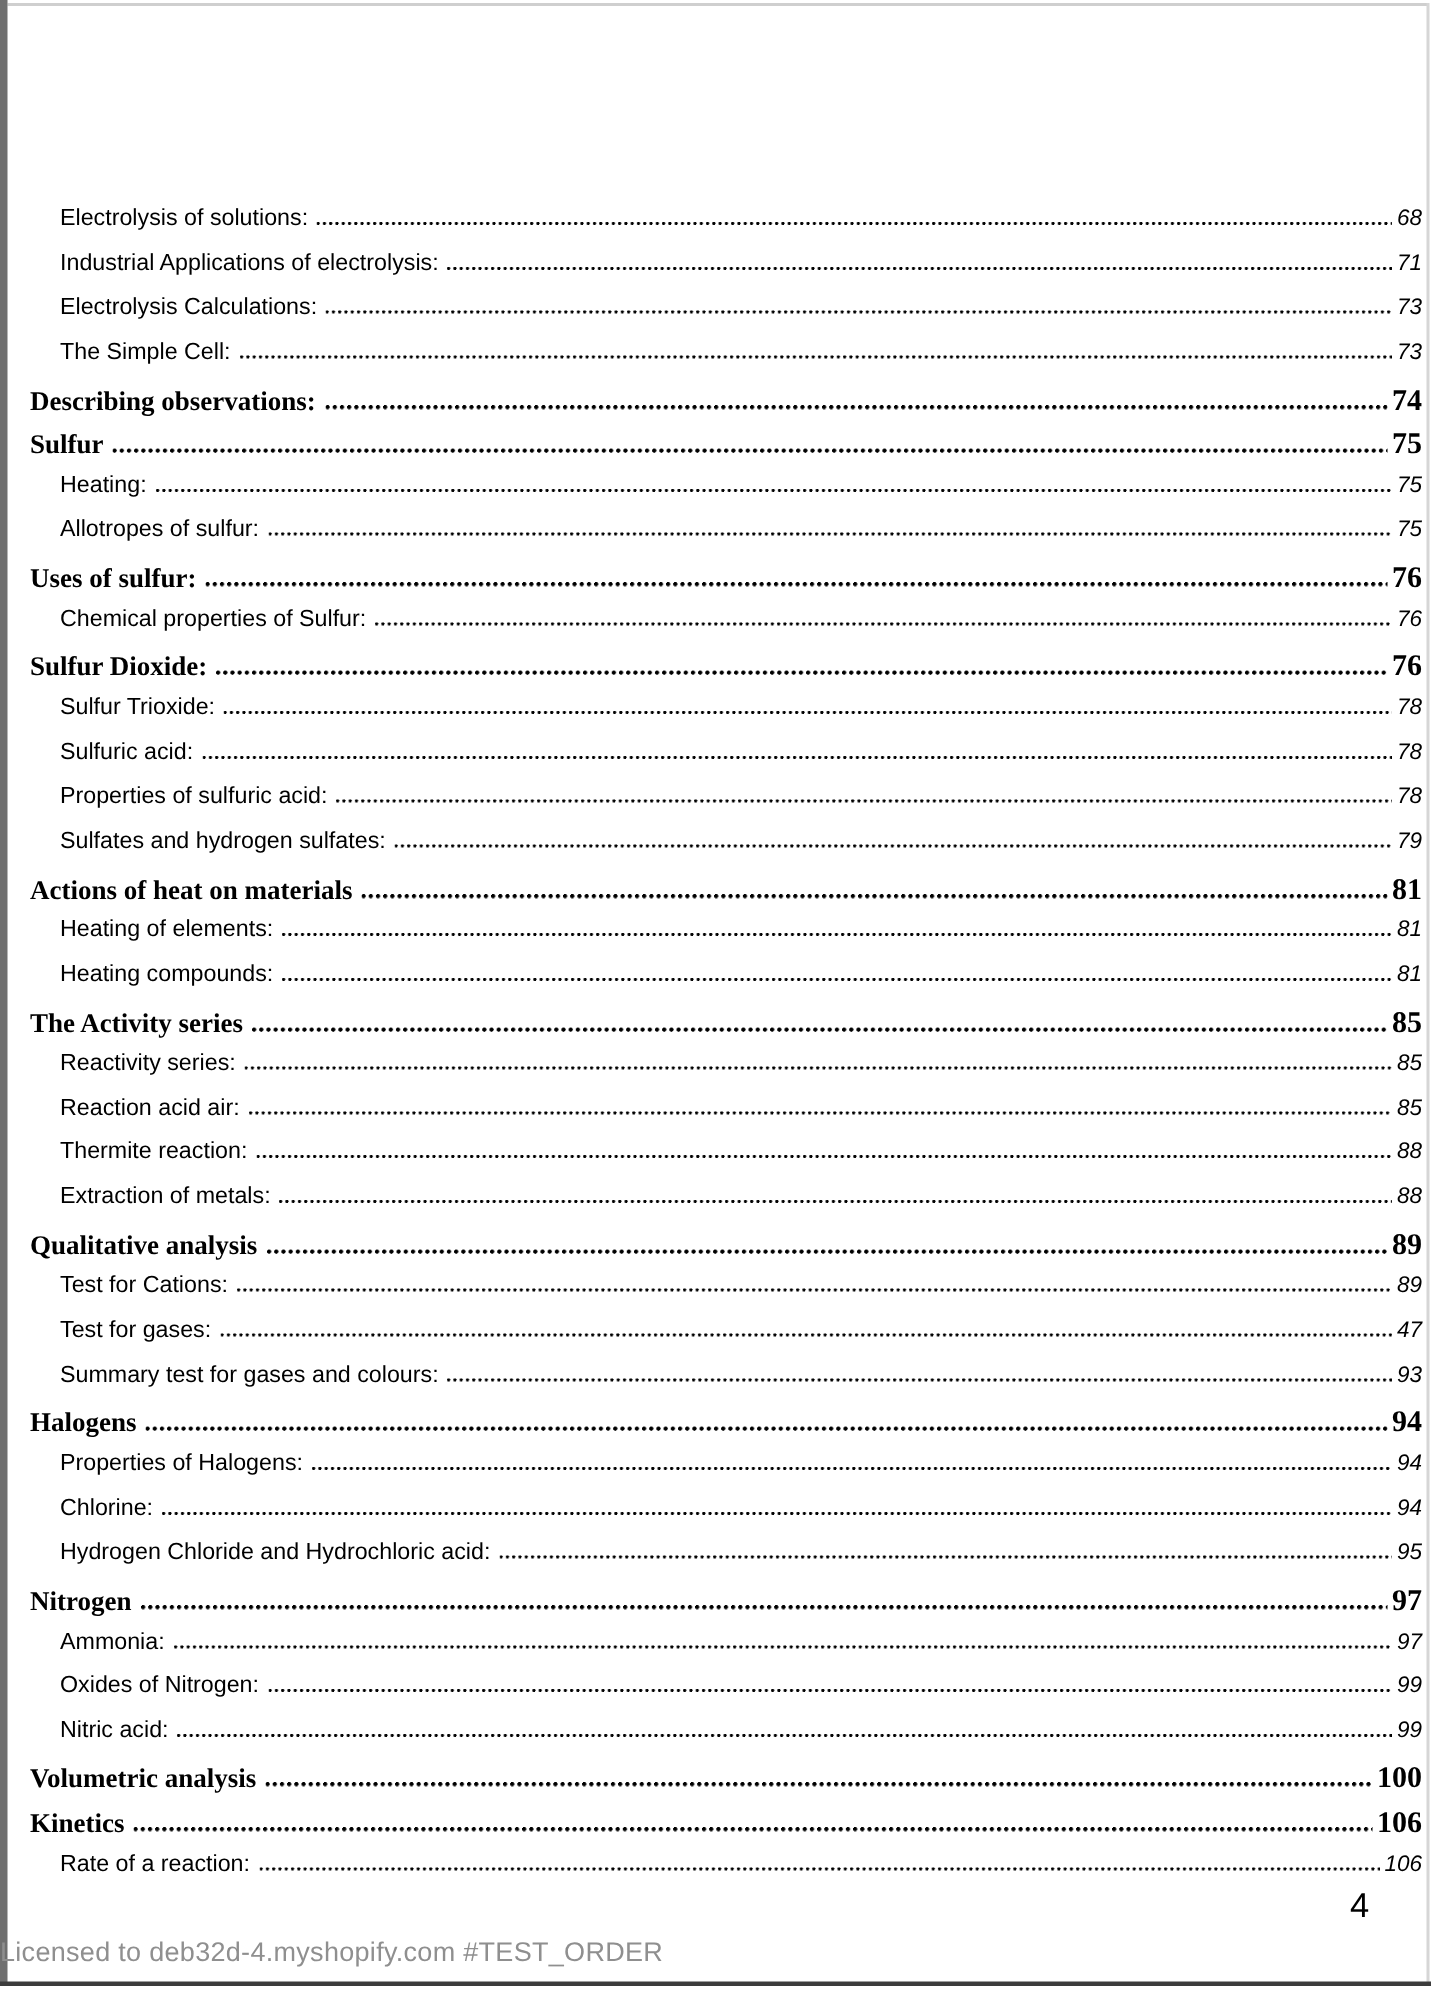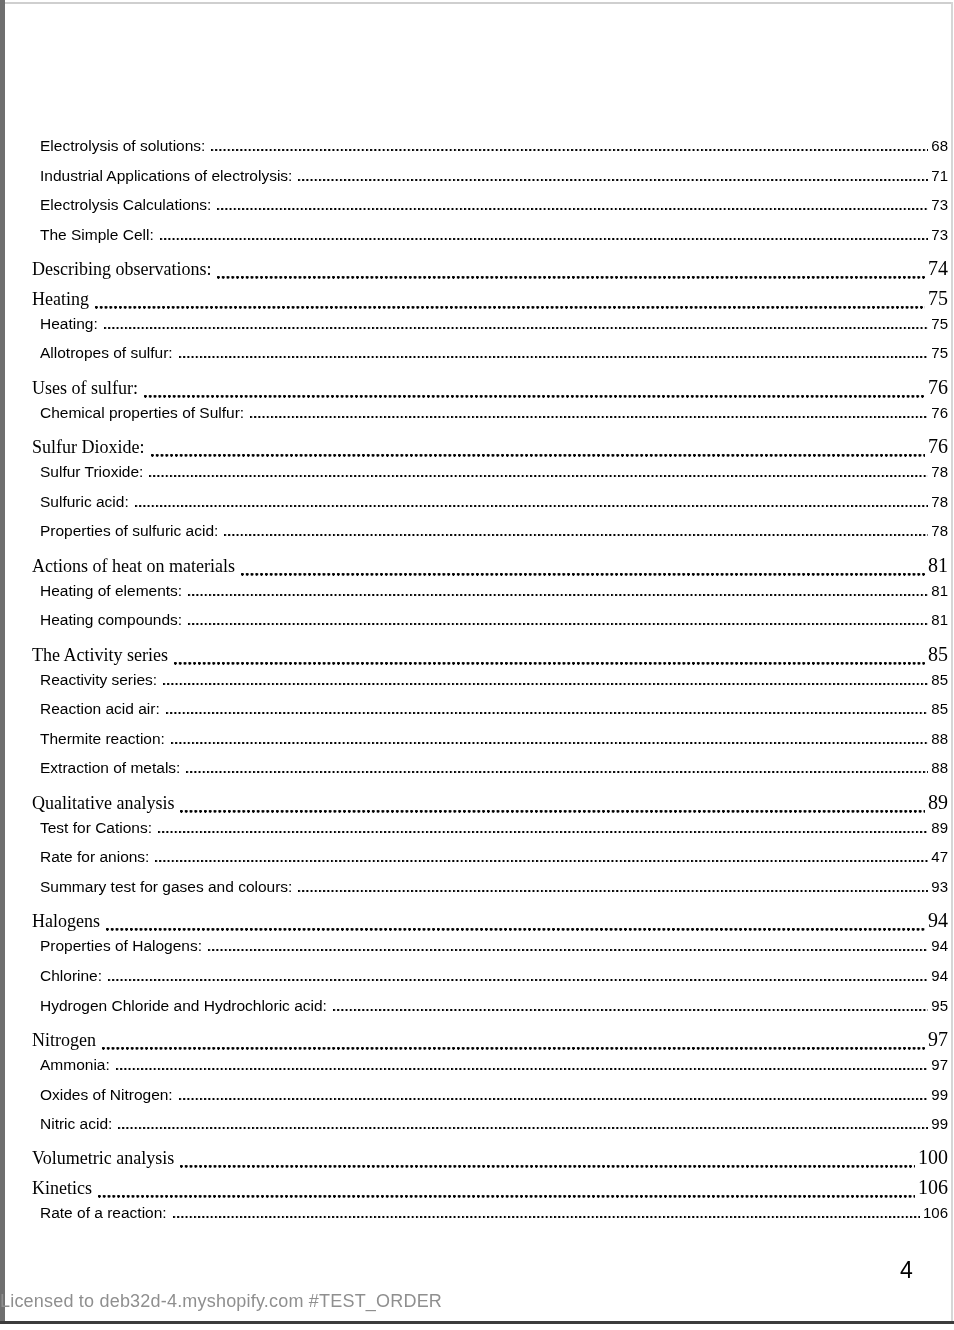--- a/index.html
+++ b/index.html
@@ -20,37 +20,37 @@
 
   
   .toc { position: absolute; top: 132px; left: 0; right: 6px; }
   .row {
     display: flex; align-items: baseline;
     height: 29.65px; box-sizing: border-box; padding-top: 5px;
     color: #000000; white-space: nowrap;
   }
   .row.sub { padding-left: 40px; font-size: 15.5px; }
   .row.h1  {
-    padding-left: 32px;
+    padding-left: 20px;
     font-family: "Liberation Serif", serif;
-    font-weight: normal; font-size: 18px; align-items: flex-end;
+    font-weight: bold; font-size: 18px;
   }
   .leader {
     flex: 1; height: 2px; margin: 0 3px 1px 6px;
     background-image: radial-gradient(circle at 1.1px 1.1px, #000 0.95px, transparent 1.25px);
     background-size: 4.2px 2.2px;
     background-repeat: repeat-x;
     background-position: left bottom;
   }
   .h1 .leader {
     height: 3px; margin-bottom: 1px;
     background-image: radial-gradient(circle at 1.4px 1.4px, #000 1.25px, transparent 1.55px);
     background-size: 4.8px 3px;
   }
-  .sub .num { font-size: 15px; }
+  .sub .num { font-size: 15px; font-style: italic; }
   .h1  .num { font-size: 20px; }
 
   
   .page-number {
     position: absolute; top: 1257px; left: 900px;
     font-size: 23px; color: #000000;
     font-family: "Liberation Sans", sans-serif;
   }
   .watermark {
     position: absolute; top: 1291px; left: 0; width: 100%;
@@ -87,21 +87,21 @@
         <span class="title">The Simple Cell:</span>
         <span class="leader"></span>
         <span class="num">73</span>
       </div>
       <div class="row h1">
         <span class="title">Describing observations:</span>
         <span class="leader"></span>
         <span class="num">74</span>
       </div>
       <div class="row h1">
-        <span class="title">Heating</span>
+        <span class="title">Sulfur</span>
         <span class="leader"></span>
         <span class="num">75</span>
       </div>
       <div class="row sub">
         <span class="title">Heating:</span>
         <span class="leader"></span>
         <span class="num">75</span>
       </div>
       <div class="row sub">
         <span class="title">Allotropes of sulfur:</span>
@@ -131,20 +131,25 @@
       <div class="row sub">
         <span class="title">Sulfuric acid:</span>
         <span class="leader"></span>
         <span class="num">78</span>
       </div>
       <div class="row sub">
         <span class="title">Properties of sulfuric acid:</span>
         <span class="leader"></span>
         <span class="num">78</span>
       </div>
+      <div class="row sub">
+        <span class="title">Sulfates and hydrogen sulfates:</span>
+        <span class="leader"></span>
+        <span class="num">79</span>
+      </div>
       <div class="row h1">
         <span class="title">Actions of heat on materials</span>
         <span class="leader"></span>
         <span class="num">81</span>
       </div>
       <div class="row sub">
         <span class="title">Heating of elements:</span>
         <span class="leader"></span>
         <span class="num">81</span>
       </div>
@@ -182,21 +187,21 @@
         <span class="title">Qualitative analysis</span>
         <span class="leader"></span>
         <span class="num">89</span>
       </div>
       <div class="row sub">
         <span class="title">Test for Cations:</span>
         <span class="leader"></span>
         <span class="num">89</span>
       </div>
       <div class="row sub">
-        <span class="title">Rate for anions:</span>
+        <span class="title">Test for gases:</span>
         <span class="leader"></span>
         <span class="num">47</span>
       </div>
       <div class="row sub">
         <span class="title">Summary test for gases and colours:</span>
         <span class="leader"></span>
         <span class="num">93</span>
       </div>
       <div class="row h1">
         <span class="title">Halogens</span>

